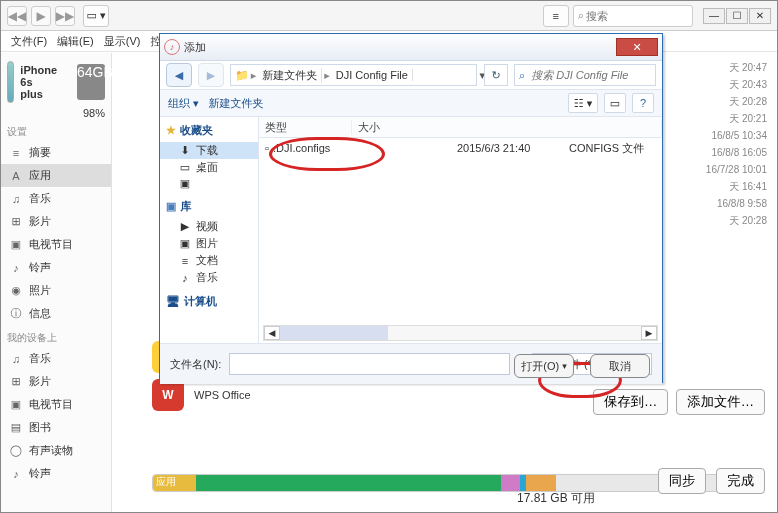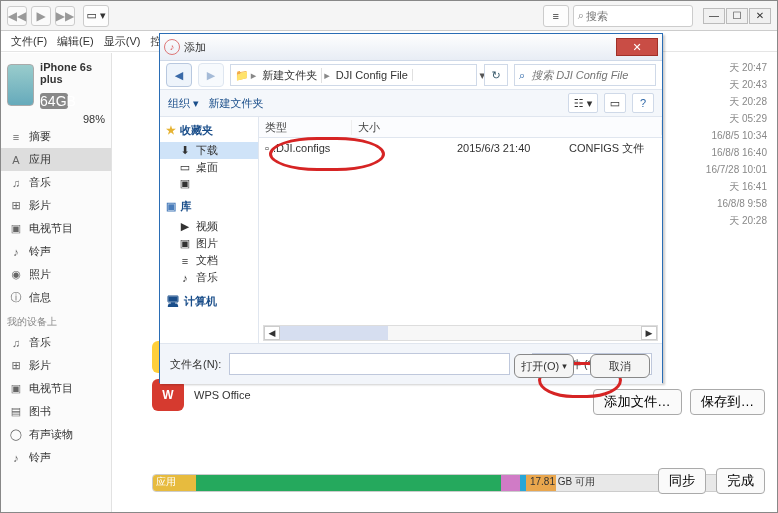--- a/index.html
+++ b/index.html
@@ -14,40 +14,40 @@
 .search-box{display:flex;align-items:center;border:1px solid #ccc;border-radius:3px;background:#fff;padding:1px 4px;height:18px}
 .search-box input{border:0;outline:0;width:100px;font-size:11px}
 .win-ctrls{display:flex;gap:1px;margin-left:6px}
 .wc{width:20px;height:14px;border:1px solid #bbb;background:#f0f0f0;font-size:10px;display:flex;align-items:center;justify-content:center}
 .menubar{height:20px;background:#fff;display:flex;align-items:center;gap:2px;padding:0 6px;font-size:11px;color:#333;border-bottom:1px solid #e5e5e5}
 .mitem{padding:0 4px}
 .content{position:absolute;top:52px;left:0;right:0;bottom:0;display:flex}
 .left-col{width:110px;border-right:1px solid #e2e2e2;background:#fbfbfb;display:flex;flex-direction:column;padding-top:4px}
 .device-row{display:flex;align-items:center;padding:4px 6px;gap:6px}
 .dev-thumb{width:30px;height:40px;border-radius:4px;background:linear-gradient(#9cc,#6ab);border:1px solid #aaa}
-.dev-info{display:flex;flex-direction:column;gap:8px}
+.dev-info{display:flex;flex-direction:row;gap:20px}
 .dev-name{font-weight:bold;font-size:11px}
 .badge{font-size:14px;background:#888;color:#fff;border-radius:3px;width:28px;text-align:left}
 .section-label{font-size:10px;color:#888;padding:6px 6px 2px}
 .side-ul{list-style:none;margin:0;padding:0}
 .side-ul li{display:flex;align-items:center;gap:6px;padding:4px 8px}
 .side-ul li.active{background:#ddd}
 .sicon{width:14px;text-align:center;color:#666}
 .right-col{flex:1;position:relative;background:#fff}
 .time-col{position:absolute;top:6px;right:10px;font-size:10px;color:#888;line-height:17px;text-align:right}
 .apps{margin-top:288px;margin-left:40px;display:flex;flex-direction:column;gap:6px}
 .app-row{display:flex;align-items:center;gap:10px}
 .app-ico{width:32px;height:32px;border-radius:6px;display:flex;align-items:center;justify-content:center;font-size:12px;font-weight:bold;color:#fff}
 .btnbar{position:absolute;right:12px;top:336px;display:flex;gap:8px}
 .btn{border:1px solid #aaa;border-radius:4px;background:#fafafa;padding:3px 10px}
 .storage{position:absolute;left:40px;right:12px;bottom:20px}
 .storage-bar{height:16px;border:1px solid #ccc;border-radius:4px;display:flex;overflow:hidden}
 .seg{height:100%}
 .storage-label{position:absolute;left:4px;top:1px;color:#fff;font-size:10px}
-.free-label{position:absolute;right:170px;top:1px;font-size:10px;color:#333}
+.free-label{position:absolute;right:170px;top:16px;font-size:12px;color:#333}
 .sync-btns{position:absolute;right:12px;bottom:18px;display:flex;gap:10px}
 
 
 .dlg{position:absolute;left:158px;top:32px;width:502px;height:348px;border:1px solid #2a6db5;background:#fff;box-shadow:2px 2px 2px rgba(0,0,0,0.2);z-index:50}
 .dlg-title{height:26px;background:linear-gradient(#fefefe,#e8edf5);border-bottom:1px solid #cfd9e8;display:flex;align-items:center;padding:0 4px}
 .dlg-ti{width:14px;height:14px;border:1px solid #d77;border-radius:50%;margin-right:4px;display:flex;align-items:center;justify-content:center;color:#d55;font-size:9px}
 .dlg-close{margin-left:auto;width:40px;height:16px;background:#c94d45;border:1px solid #a03028;display:flex;align-items:center;justify-content:center;color:#fff}
 .dlg-path{height:28px;border-bottom:1px solid #e0e6ef;display:flex;align-items:center;padding:0 6px;gap:6px}
 .navarrow{width:24px;height:22px;border:1px solid #b8c8df;border-radius:4px;background:#eef4fb;display:flex;align-items:center;justify-content:center;color:#3a6aa8}
 .path-box{flex:1;display:flex;align-items:center;border:1px solid #cfd9e8;height:20px;background:#fff;padding:0 4px;gap:2px}
@@ -122,20 +122,21 @@
     <div class="left-col">
       <div class="device-row">
         <div class="dev-thumb"></div>
         <div class="dev-info">
           <span class="dev-name">iPhone 6s plus</span>
           <span class="badge">64GB</span>
         </div>
       </div>
       <div style="text-align:right;padding-right:6px;font-size:11px">98%</div>
 
+      <div class="section-label">设置</div>
       <ul class="side-ul" id="settings-list">
           <li>
             <span class="sicon">≡</span>
             <span>摘要</span>
           </li>
           <li class="active">
             <span class="sicon">A</span>
             <span>应用</span>
           </li>
           <li>
@@ -190,43 +191,43 @@
             <span>铃声</span>
           </li>
         </ul>
     </div>
 
     <div class="right-col">
       <div class="time-col" id="time-col">
           <div>天 20:47</div>
           <div>天 20:43</div>
           <div>天 20:28</div>
-          <div>天 05:29</div>
+          <div>天 20:21</div>
           <div>16/8/5 10:34</div>
-          <div>16/8/8 16:40</div>
+          <div>16/8/8 16:05</div>
           <div>16/7/28 10:01</div>
           <div>天 16:41</div>
           <div>16/8/8 9:58</div>
           <div>天 20:28</div>
         </div>
 
       <div class="apps" id="apps">
           <div class="app-row">
             <div class="app-ico" style="background:#ffcf3a;color:#000">Q</div>
             <span>QQ阅读</span>
           </div>
           <div class="app-row">
             <div class="app-ico" style="background:#d63a2f;color:#fff">W</div>
             <span>WPS Office</span>
           </div>
         </div>
 
       <div class="btnbar">
+        <button class="btn">保存到…</button>
         <button class="btn">添加文件…</button>
-        <button class="btn">保存到…</button>
       </div>
 
       <div class="storage">
         <div class="storage-bar">
           <div class="seg" style="width:7%;background:#e7bb3e"></div>
           <div class="seg" style="width:50%;background:#25a95d"></div>
           <div class="seg" style="width:3%;background:#d07bc6"></div>
           <div class="seg" style="width:1%;background:#29a6d6"></div>
           <div class="seg" style="width:5%;background:#e9a64d"></div>
           <div class="seg" style="width:34%;background:#e8e8e8"></div>

